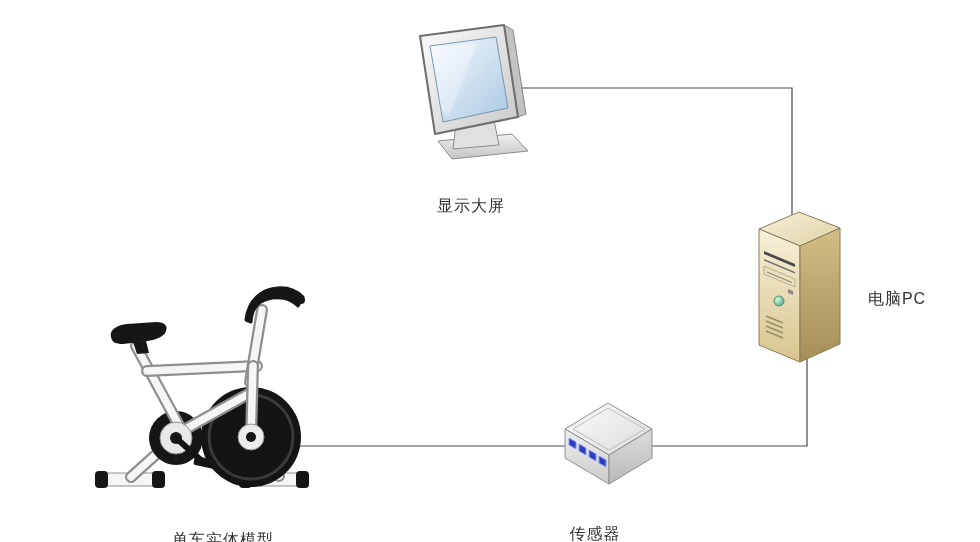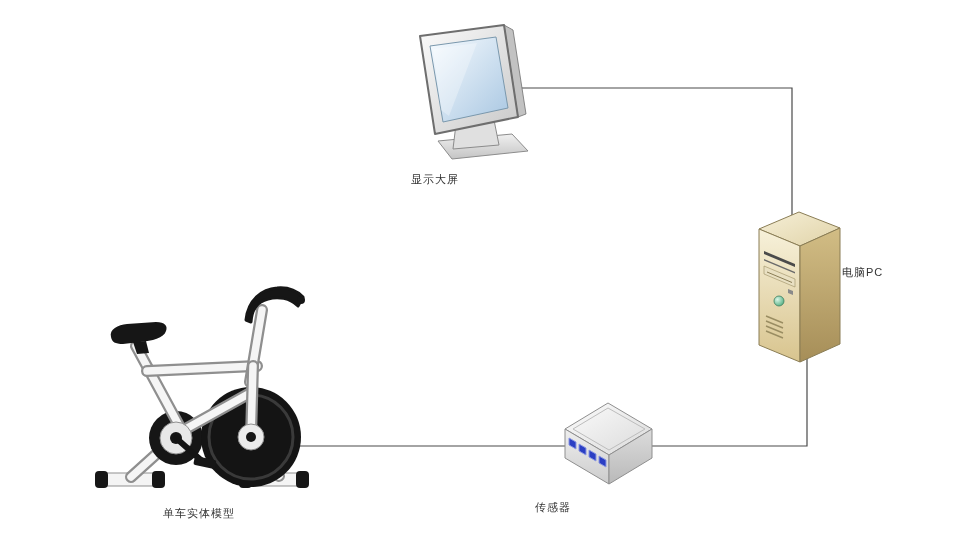--- a/index.html
+++ b/index.html
@@ -17,24 +17,26 @@
     height: 542px;
     background: var(--background, #ffffff);
   }
   .diagram-svg {
     position: absolute;
     left: 0;
     top: 0;
   }
   .node-label {
     position: absolute;
-    font-size: 11px;
+    font-size: 16px;
     color: var(--label-text, #333333);
+    text-align: center;
     letter-spacing: 1px;
     user-select: none;
+    margin-top: 24px;
   }
   .connector {
     fill: none;
     stroke: var(--connector, #4a4a4a);
     stroke-width: 1.2;
   }
   .led {
     fill: var(--sensor-led, #2b3fc4);
     stroke: #8b97e2;
     stroke-width: 1;

